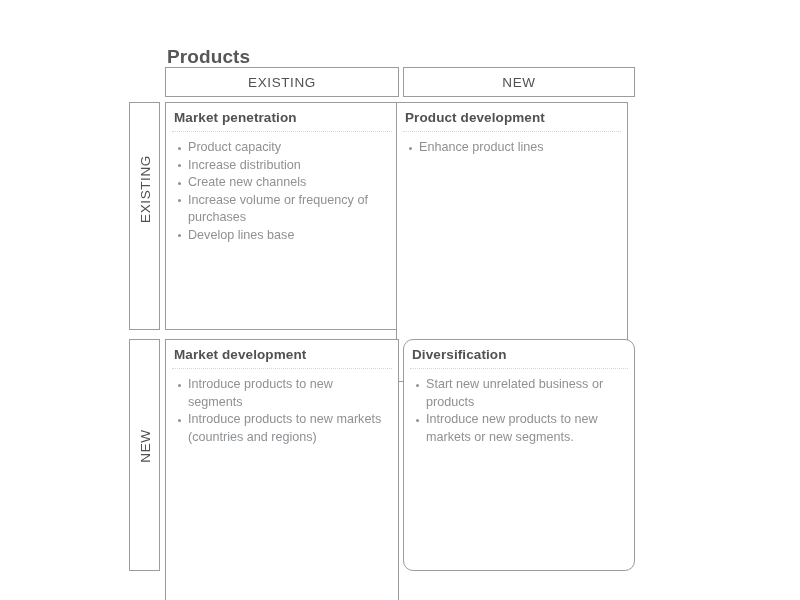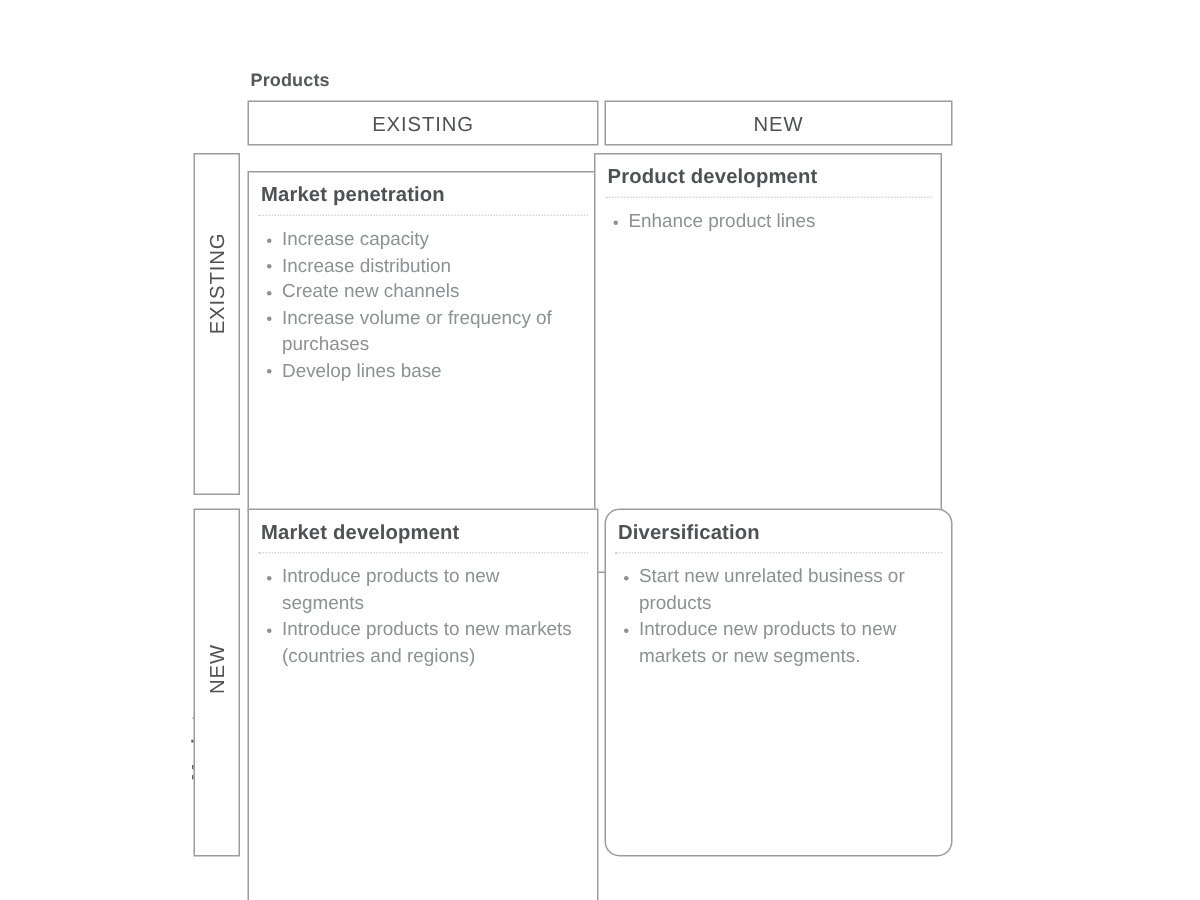--- a/index.html
+++ b/index.html
@@ -21,21 +21,21 @@
     width: 800px;
     height: 600px;
     background: #ffffff;
   }
 
   
   .axis-caption-top {
     position: absolute;
     left: 167px;
     top: 46px;
-    font-size: 12px;
+    font-size: 19px;
     font-weight: bold;
     color: #555759;
     letter-spacing: 0.1px;
     white-space: nowrap;
   }
   .axis-caption-left {
     position: absolute;
     left: 98px;
     top: 487px;
     width: 70px;
@@ -92,21 +92,21 @@
   #row-head-new .rh-label { top: 46%; }
 
   
   .cell {
     position: absolute;
     border: 1.4px solid #9a9c9e;
     box-sizing: border-box;
     background: #ffffff;
     padding: 0;
   }
-  #cell-market-penetration  { left: 165px; top: 114px; width: 234px; height: 228px; }
+  #cell-market-penetration  { left: 165px; top: 102px; width: 234px; height: 228px; }
   #cell-product-development { left: 396px; top: 102px; width: 232px; height: 280px; }
   #cell-market-development  { left: 165px; top: 339px; width: 234px; height: 297px; }
   #cell-diversification     { left: 403px; top: 339px; width: 232px; height: 232px; border-radius: 10px; }
 
   .cell-title {
     margin: 7px 0 0 8px;
     font-size: 13.5px;
     font-weight: bold;
     color: #4f5153;
     letter-spacing: 0.1px;
@@ -156,21 +156,21 @@
     <span class="rh-label">EXISTING</span>
   </div>
   <div class="row-head" id="row-head-new">
     <span class="rh-label">NEW</span>
   </div>
 
   <div class="cell" id="cell-market-penetration">
     <div class="cell-title">Market penetration</div>
     <div class="cell-divider"></div>
     <ul class="cell-list">
-        <li>Increase capacity</li>
+        <li>Product capacity</li>
         <li>Increase distribution</li>
         <li>Create new channels</li>
         <li>Increase volume or frequency of purchases</li>
         <li>Develop lines base</li>
       </ul>
   </div>
 
   <div class="cell" id="cell-product-development">
     <div class="cell-title">Product development</div>
     <div class="cell-divider"></div>

